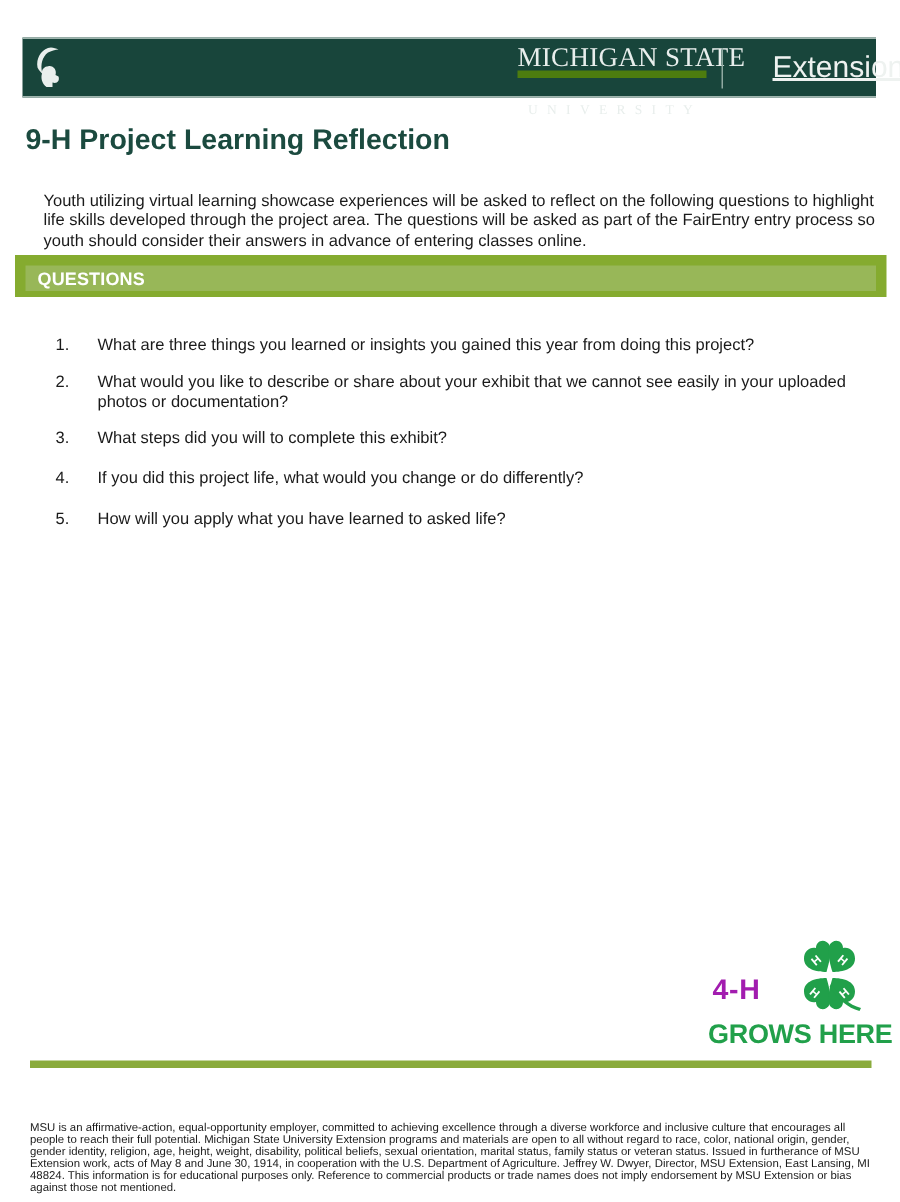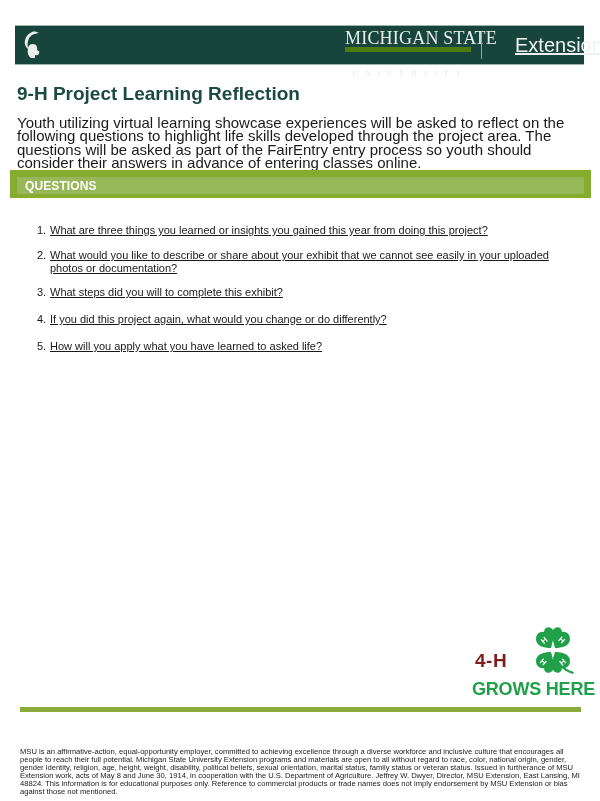--- a/index.html
+++ b/index.html
@@ -12,33 +12,33 @@
     .msu-wordmark { position: absolute; left: 330px; top: 5px; width: 126px; color: #e8eeec; text-align: center; }
     .msu-top { font-family: "Liberation Serif", serif; font-size: 18px; letter-spacing: 0.2px; line-height: 15px;
                border-bottom: 5px solid #4d7c0f; padding-bottom: 1px; white-space: nowrap; }
     .msu-bottom { font-family: "Liberation Serif", serif; font-size: 9px; letter-spacing: 6.2px; line-height: 11px;
                   margin-top: 16px; white-space: nowrap; padding-left: 4px; }
     .msu-sep { position: absolute; left: 466px; top: 6px; width: 1px; height: 27px; background: #8fa9a1; }
     .extension { position: absolute; left: 500px; top: 6px; font-size: 20px; color: #eef2f0; line-height: 26px; text-decoration: underline; }
 
     .page-title { position: absolute; left: 17px; top: 82px; font-size: 19px; font-weight: bold; color: #1b4a3f; margin: 0; line-height: 24px; }
 
-    .intro { position: absolute; left: 17px; top: 116px; width: 570px; font-size: 15px; line-height: 13.4px; margin: 0; color: #1a1a1a; }
+    .intro { position: absolute; left: 17px; top: 116px; width: 570px; font-size: 11px; line-height: 13.4px; margin: 12px; color: #1a1a1a; }
 
     .questions-bar { position: absolute; left: 10px; top: 170px; width: 581px; height: 28px; background: #85ab2f; }
     .questions-inner { position: absolute; left: 7px; top: 7px; width: 567px; height: 17px; background: #98b758; }
     .questions-label { position: absolute; left: 8px; top: 2px; font-size: 12px; font-weight: bold; color: #ffffff; line-height: 14px; letter-spacing: 0.1px; }
 
     .q-list { position: absolute; left: 0; top: 0; margin: 0; padding: 0; list-style: none; }
     .q-item { position: absolute; left: 37px; width: 550px; font-size: 11px; line-height: 12.5px; color: #1a1a1a; }
     .q-num { position: absolute; left: 0; top: 0; }
-    .q-text { position: absolute; left: 13px; top: 0; width: 530px; text-decoration: underline; }
+    .q-text { position: absolute; left: 28px; top: 0; width: 530px; }
 
     .logo-4h { position: absolute; left: 470px; top: 625px; width: 110px; height: 70px; }
-    .logo-4h-text { position: absolute; left: 5px; top: 26px; font-size: 19px; font-weight: bold; color: #7f1d1d; letter-spacing: 0.5px; line-height: 20px; }
+    .logo-4h-text { position: absolute; left: 5px; top: 26px; font-size: 19px; font-weight: bold; color: #a21caf; letter-spacing: 0.5px; line-height: 20px; }
     .logo-grows { position: absolute; left: 2px; top: 57px; font-size: 18px; font-weight: bold; color: #21a04a; white-space: nowrap; line-height: 14px; letter-spacing: -0.2px; }
     .clover { position: absolute; left: 56px; top: 1px; width: 54px; height: 50px; }
 
     .footer-rule { position: absolute; left: 20px; top: 707px; width: 561px; height: 5px; background: #8aab3c; }
     .footer-text { position: absolute; left: 20px; top: 748px; width: 565px; font-size: 7.6px; line-height: 8.05px; color: #1a1a1a; margin: 0; }
   </style>
 </head>
 <body>
 
 <div class="header-bar">
@@ -72,21 +72,21 @@
   <li class="q-item" style="top:249px">
     <span class="q-num">2.</span>
     <span class="q-text">What would you like to describe or share about your exhibit that we cannot see easily in your uploaded photos or documentation?</span>
   </li>
   <li class="q-item" style="top:286px">
     <span class="q-num">3.</span>
     <span class="q-text">What steps did you will to complete this exhibit?</span>
   </li>
   <li class="q-item" style="top:313px">
     <span class="q-num">4.</span>
-    <span class="q-text">If you did this project again, what would you change or do differently?</span>
+    <span class="q-text">If you did this project life, what would you change or do differently?</span>
   </li>
   <li class="q-item" style="top:340px">
     <span class="q-num">5.</span>
     <span class="q-text">How will you apply what you have learned to asked life?</span>
   </li>
 </ol>
 
 <div class="logo-4h">
   <span class="logo-4h-text">4-H</span>
   <svg class="clover" viewBox="0 0 54 50">

